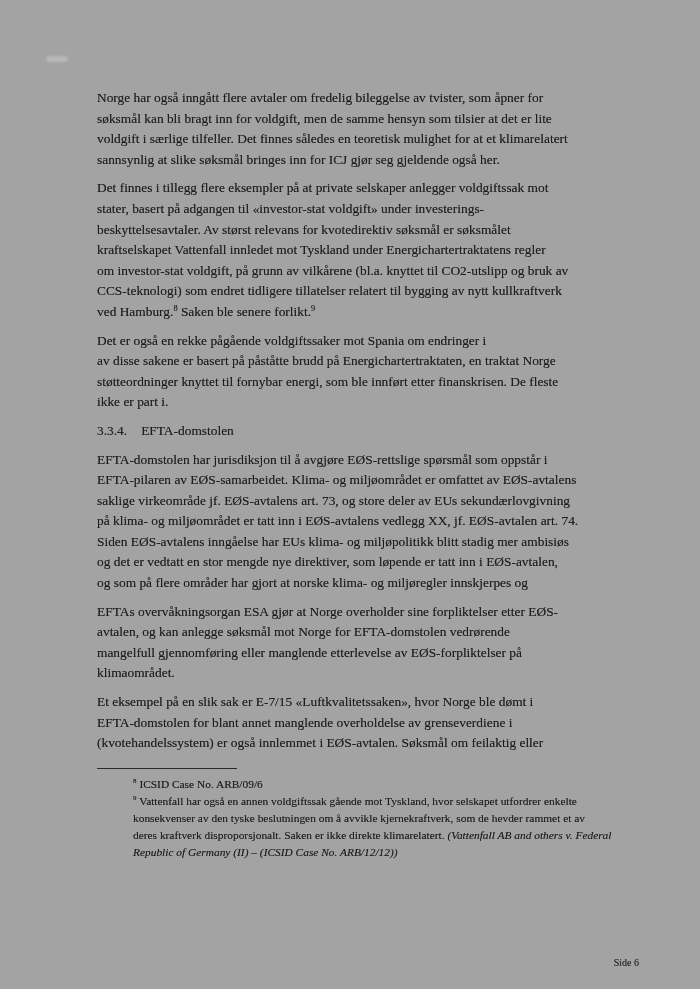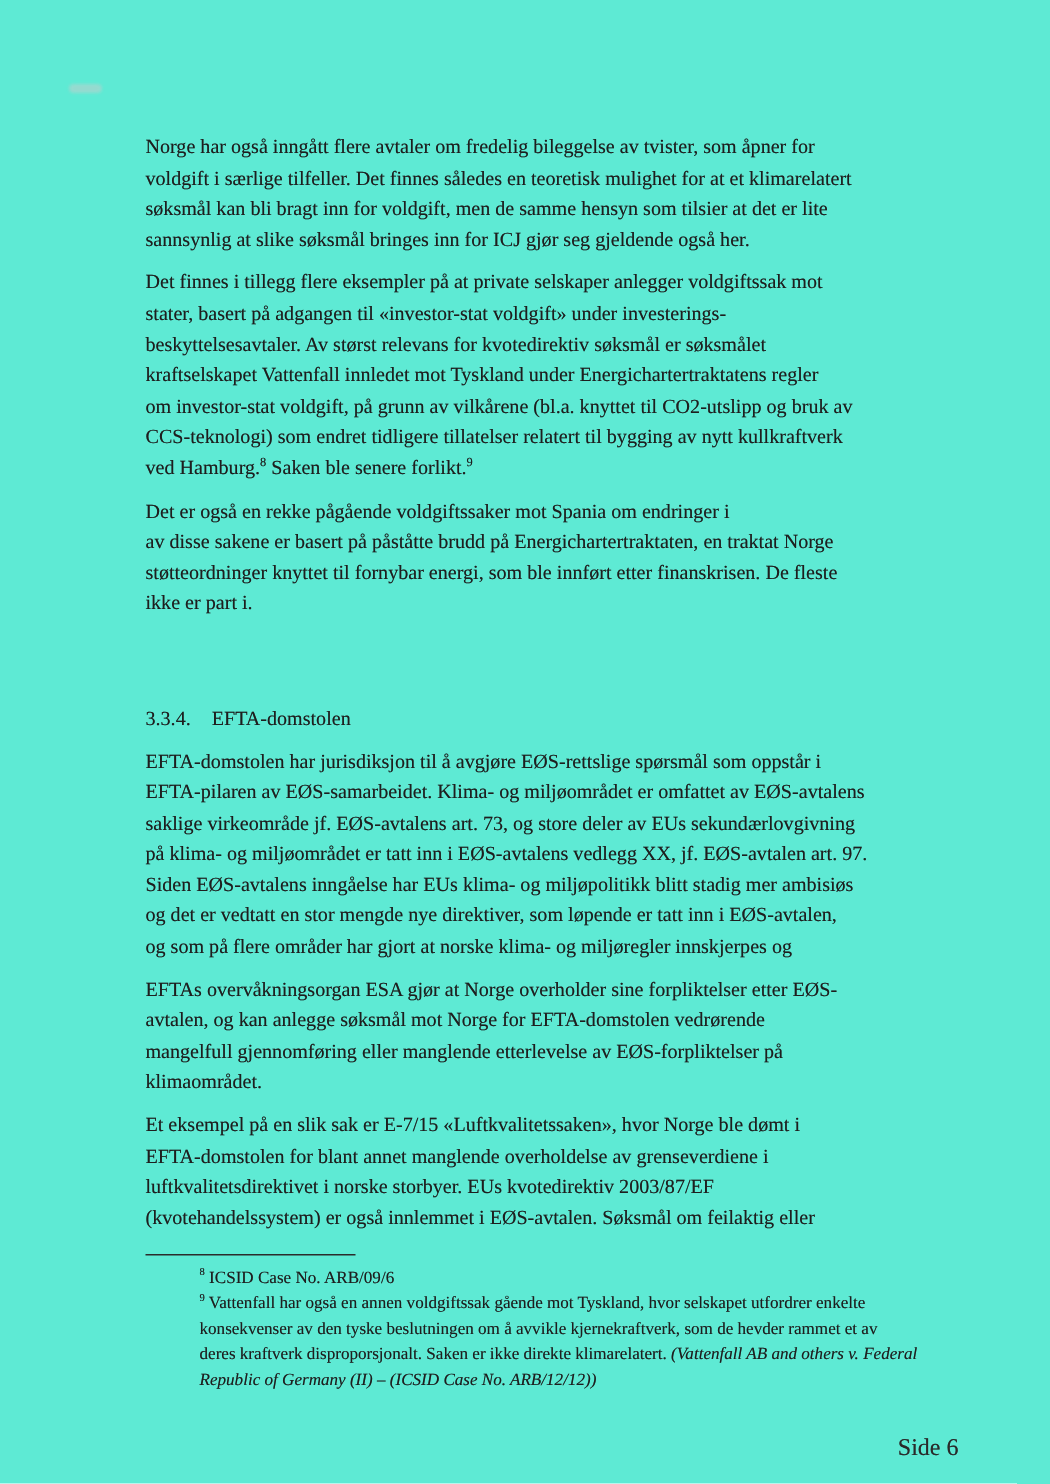--- a/index.html
+++ b/index.html
@@ -4,21 +4,21 @@
 <style>
   html, body {
     margin: 0;
     padding: 0;
     background: #ffffff;
   }
   .page {
     position: relative;
     width: 700px;
     height: 989px;
-    background: #5eead4;
+    background: #a3a3a3;
     overflow: hidden;
     font-family: "Liberation Serif", "DejaVu Serif", serif;
     color: #1e1e1e;
   }
   .scan-smudge {
     position: absolute;
     left: 46px;
     top: 56px;
     width: 22px;
     height: 6px;
@@ -38,21 +38,20 @@
     font-size: 13.4px;
     line-height: 20.6px;
     text-shadow: 0 0 0.3px rgba(30,30,30,0.55);
   }
   .line {
     white-space: nowrap;
   }
   .heading .hnum {
     display: inline-block;
     margin-right: 14px;
-    margin-top: 48px;
   }
   .para sup, .footnote sup {
     font-size: 0.62em;
     vertical-align: super;
     line-height: 0;
   }
   .fn-divider {
     width: 140px;
     border: none;
     border-top: 1.4px solid #2b2b2b;
@@ -66,37 +65,37 @@
   }
   .fn-line {
     white-space: nowrap;
   }
   .footnote em, .para em {
   }
   .footer {
     position: absolute;
     top: 957px;
     right: 61px;
-    font-size: 16px;
+    font-size: 10px;
     color: #2a2a2a;
     text-shadow: 0 0 0.3px rgba(30,30,30,0.5);
   }
 </style>
 </head>
 <body>
 
 <div class="page">
   <div class="scan-smudge"></div>
 
   <div class="content">
     <div>
         <div class="para">
           <div class="line"><span>Norge har også inngått flere avtaler om fredelig bileggelse av tvister, som åpner for</span></div>
+          <div class="line"><span>søksmål kan bli bragt inn for voldgift, men de samme hensyn som tilsier at det er lite</span></div>
           <div class="line"><span>voldgift i særlige tilfeller. Det finnes således en teoretisk mulighet for at et klimarelatert</span></div>
-          <div class="line"><span>søksmål kan bli bragt inn for voldgift, men de samme hensyn som tilsier at det er lite</span></div>
           <div class="line"><span>sannsynlig at slike søksmål bringes inn for ICJ gjør seg gjeldende også her.</span></div>
         </div>
         <div class="para">
           <div class="line"><span>Det finnes i tillegg flere eksempler på at private selskaper anlegger voldgiftssak mot</span></div>
           <div class="line"><span>stater, basert på adgangen til «investor-stat voldgift» under investerings-</span></div>
           <div class="line"><span>beskyttelsesavtaler. Av størst relevans for kvotedirektiv søksmål er søksmålet</span></div>
           <div class="line"><span>kraftselskapet Vattenfall innledet mot Tyskland under Energichartertraktatens regler</span></div>
           <div class="line"><span>om investor-stat voldgift, på grunn av vilkårene (bl.a. knyttet til CO2-utslipp og bruk av</span></div>
           <div class="line"><span>CCS-teknologi) som endret tidligere tillatelser relatert til bygging av nytt kullkraftverk</span></div>
           <div class="line"><span>ved Hamburg.</span><sup>8</sup><span> Saken ble senere forlikt.</span><sup>9</sup></div>
@@ -105,35 +104,34 @@
           <div class="line"><span>Det er også en rekke pågående voldgiftssaker mot Spania om endringer i</span></div>
           <div class="line"><span>av disse sakene er basert på påståtte brudd på Energichartertraktaten, en traktat Norge</span></div>
           <div class="line"><span>støtteordninger knyttet til fornybar energi, som ble innført etter finanskrisen. De fleste</span></div>
           <div class="line"><span>ikke er part i.</span></div>
         </div>
         <div class="para heading"><span class="hnum">3.3.4.</span><span>EFTA-domstolen</span></div>
         <div class="para">
           <div class="line"><span>EFTA-domstolen har jurisdiksjon til å avgjøre EØS-rettslige spørsmål som oppstår i</span></div>
           <div class="line"><span>EFTA-pilaren av EØS-samarbeidet. Klima- og miljøområdet er omfattet av EØS-avtalens</span></div>
           <div class="line"><span>saklige virkeområde jf. EØS-avtalens art. 73, og store deler av EUs sekundærlovgivning</span></div>
-          <div class="line"><span>på klima- og miljøområdet er tatt inn i EØS-avtalens vedlegg XX, jf. EØS-avtalen art. 97.</span></div>
+          <div class="line"><span>på klima- og miljøområdet er tatt inn i EØS-avtalens vedlegg XX, jf. EØS-avtalen art. 74.</span></div>
           <div class="line"><span>Siden EØS-avtalens inngåelse har EUs klima- og miljøpolitikk blitt stadig mer ambisiøs</span></div>
           <div class="line"><span>og det er vedtatt en stor mengde nye direktiver, som løpende er tatt inn i EØS-avtalen,</span></div>
           <div class="line"><span>og som på flere områder har gjort at norske klima- og miljøregler innskjerpes og</span></div>
         </div>
         <div class="para">
           <div class="line"><span>EFTAs overvåkningsorgan ESA gjør at Norge overholder sine forpliktelser etter EØS-</span></div>
           <div class="line"><span>avtalen, og kan anlegge søksmål mot Norge for EFTA-domstolen vedrørende</span></div>
           <div class="line"><span>mangelfull gjennomføring eller manglende etterlevelse av EØS-forpliktelser på</span></div>
           <div class="line"><span>klimaområdet.</span></div>
         </div>
         <div class="para">
           <div class="line"><span>Et eksempel på en slik sak er E-7/15 «Luftkvalitetssaken», hvor Norge ble dømt i</span></div>
           <div class="line"><span>EFTA-domstolen for blant annet manglende overholdelse av grenseverdiene i</span></div>
-          <div class="line"><span>luftkvalitetsdirektivet i norske storbyer. EUs kvotedirektiv 2003/87/EF</span></div>
           <div class="line"><span>(kvotehandelssystem) er også innlemmet i EØS-avtalen. Søksmål om feilaktig eller</span></div>
         </div>
       </div>
 
     <hr class="fn-divider">
 
     <div>
         <div class="footnote">
           <div class="fn-line"><sup>8</sup><span> ICSID Case No. ARB/09/6</span></div>
         </div>

